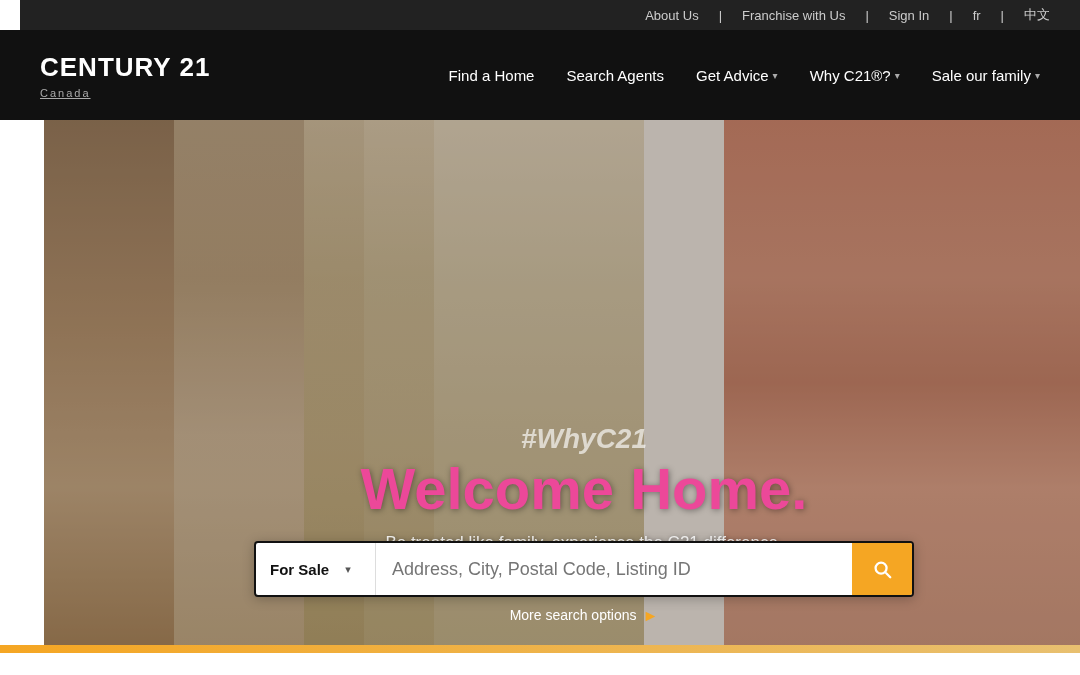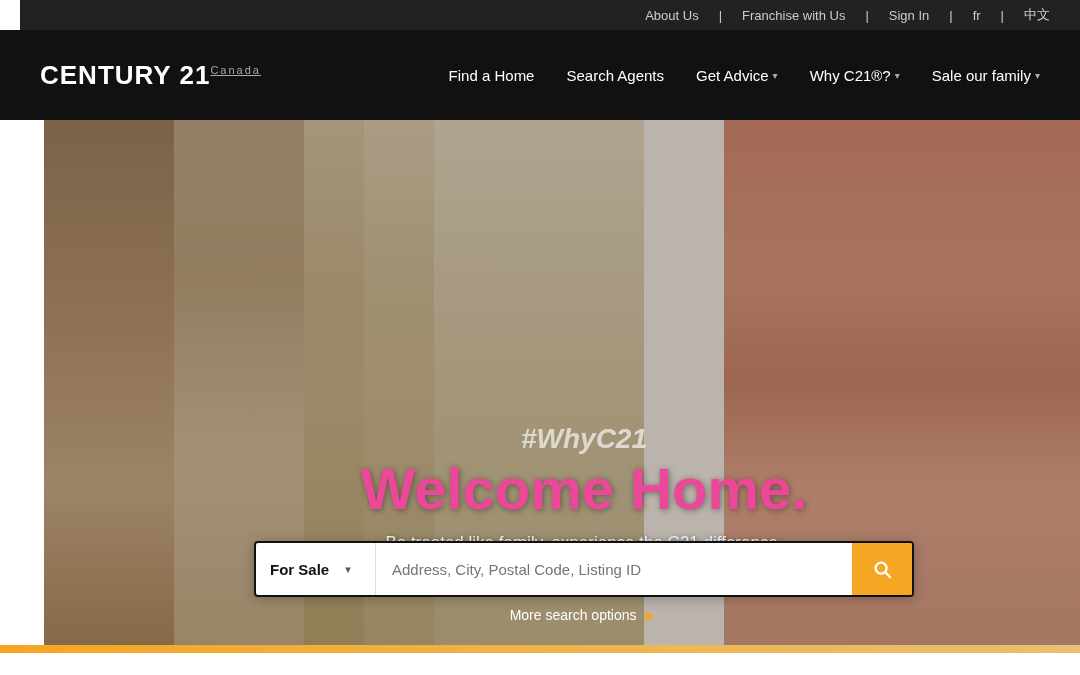--- a/index.html
+++ b/index.html
@@ -28,21 +28,21 @@
     #main-nav {
       background: #111;
       height: 90px;
       display: flex;
       align-items: center;
       padding: 0 40px;
       justify-content: space-between;
     }
     #logo-area {
       display: flex;
-      flex-direction: row;
+      flex-direction: column;
     }
     #logo-text {
       color: #fff;
       font-size: 22px;
       font-weight: 900;
       letter-spacing: 1px;
     }
     #logo-text span {
       font-size: 26px;
     }
@@ -154,21 +154,21 @@
       color: #111;
     }
     #sale-chevron {
       font-size: 11px;
       color: #555;
     }
     #search-input-field {
       flex: 1;
       border: none;
       outline: none;
-      font-size: 15px;
+      font-size: 18px;
       color: #888;
       padding: 8px 16px;
       height: 100%;
       background: transparent;
     }
     #search-btn {
       background: #f5a623;
       border: none;
       height: 100%;
       width: 60px;

